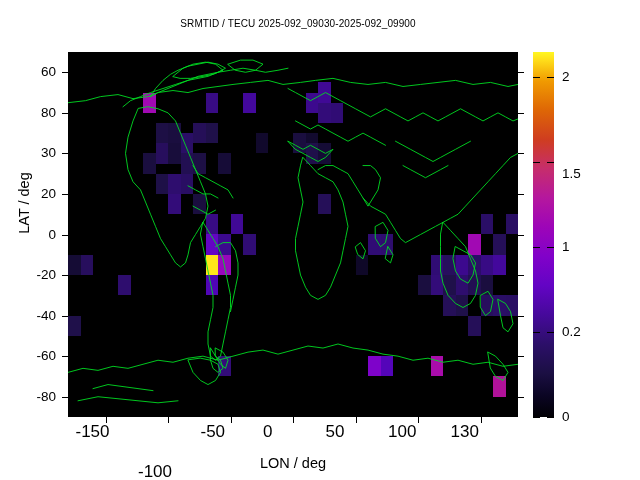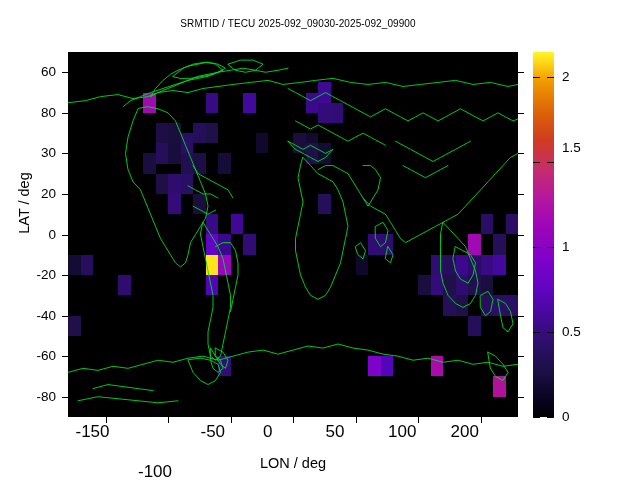--- a/index.html
+++ b/index.html
@@ -172,21 +172,21 @@
     <div class="tick-line" style="left: 293px; top: 52px; width: 1px; height: 6px;"></div>
     <div class="xtick-label" style="left: 263px;">0</div>
     <div class="tick-line" style="left: 355.5px; top: 417px; width: 1px; height: 6px;"></div>
     <div class="tick-line" style="left: 355.5px; top: 52px; width: 1px; height: 6px;"></div>
     <div class="xtick-label" style="left: 325.5px;">50</div>
     <div class="tick-line" style="left: 418px; top: 417px; width: 1px; height: 6px;"></div>
     <div class="tick-line" style="left: 418px; top: 52px; width: 1px; height: 6px;"></div>
     <div class="xtick-label" style="left: 388px;">100</div>
     <div class="tick-line" style="left: 480.5px; top: 417px; width: 1px; height: 6px;"></div>
     <div class="tick-line" style="left: 480.5px; top: 52px; width: 1px; height: 6px;"></div>
-    <div class="xtick-label" style="left: 450.5px;">200</div>
+    <div class="xtick-label" style="left: 450.5px;">130</div>
   </div>
 <div id="yticks">
     <div class="tick-line" style="left: 62px; top: 72.2778px; width: 6px; height: 1px;"></div>
     <div class="tick-line" style="left: 518px; top: 72.2778px; width: 6px; height: 1px;"></div>
     <div class="ytick-label" style="left: 10px; top: 64.2778px;">60</div>
     <div class="tick-line" style="left: 62px; top: 112.833px; width: 6px; height: 1px;"></div>
     <div class="tick-line" style="left: 518px; top: 112.833px; width: 6px; height: 1px;"></div>
     <div class="ytick-label" style="left: 10px; top: 104.833px;">80</div>
     <div class="tick-line" style="left: 62px; top: 153.389px; width: 6px; height: 1px;"></div>
     <div class="tick-line" style="left: 518px; top: 153.389px; width: 6px; height: 1px;"></div>
@@ -213,23 +213,23 @@
 
 <div id="colorbar-wrap">
   <div id="colorbar"></div>
 </div>
 <div id="cbticks">
     <div class="cb-tick" style="top: 417px;"></div>
     <div class="cb-tick-r" style="top: 417px;"></div>
     <div class="cb-label" style="top: 409px;">0</div>
     <div class="cb-tick" style="top: 332.116px;"></div>
     <div class="cb-tick-r" style="top: 332.116px;"></div>
-    <div class="cb-label" style="top: 324.116px;">0.5</div>
+    <div class="cb-label" style="top: 324.116px;">0.2</div>
     <div class="cb-tick" style="top: 247.233px;"></div>
     <div class="cb-tick-r" style="top: 247.233px;"></div>
     <div class="cb-label" style="top: 239.233px;">1</div>
     <div class="cb-tick" style="top: 162.349px;"></div>
     <div class="cb-tick-r" style="top: 162.349px;"></div>
-    <div class="cb-label" style="top: 140px; text-align: center;">1.5</div>
+    <div class="cb-label" style="top: 166px; text-align: center;">1.5</div>
     <div class="cb-tick" style="top: 77.4651px;"></div>
     <div class="cb-tick-r" style="top: 77.4651px;"></div>
     <div class="cb-label" style="top: 69.4651px;">2</div>
   </div>
 
 </body></html>

